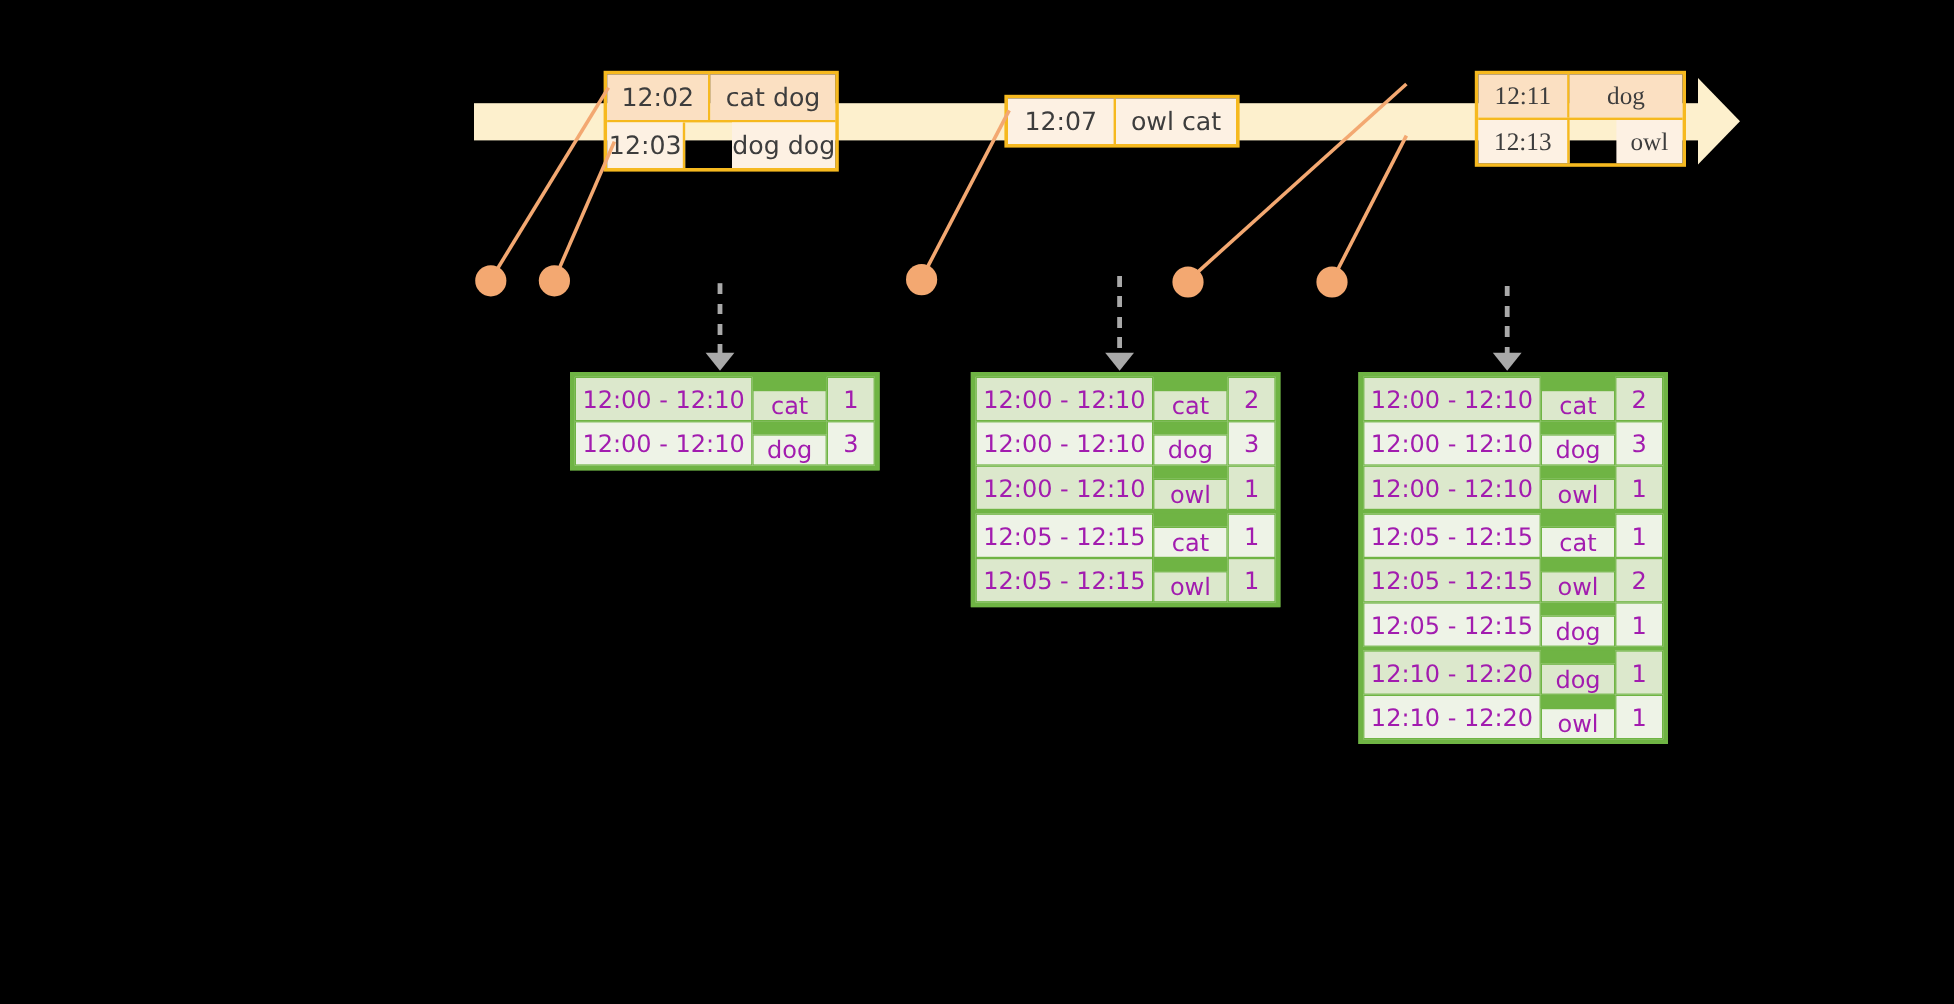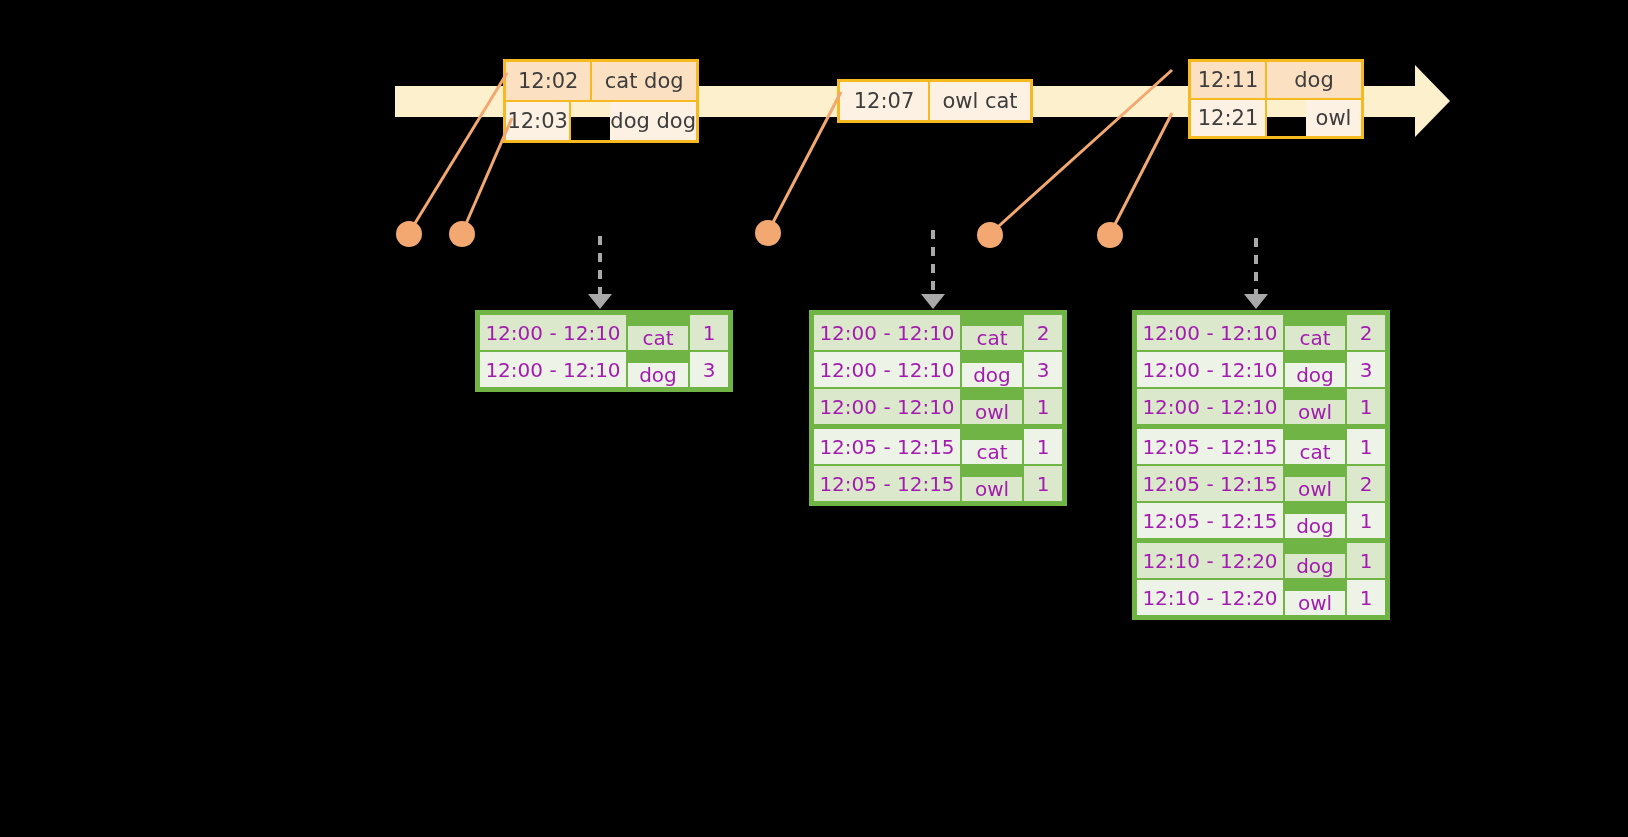--- a/index.html
+++ b/index.html
@@ -34,21 +34,21 @@
     font-size:21px;line-height:1;white-space:nowrap;color:#3d3d3d;
   }
   .evt-time{width:88px;border-right:2px solid #f6b91f;}
   .evt-val{flex:1 1 auto;}
   .shade-a .evt-time,.shade-a .evt-val{background:#fbe0c2;}
   .shade-b .evt-time,.shade-b .evt-val{background:#fdf1e3;}
 
   #evt1{left:503px;top:59px;width:196px;height:84px;}
   #evt1 .evt-val{width:108px;}
   #evt2{left:837px;top:79px;width:196px;height:44px;justify-content:center;}
-  #evt3{left:1188px;top:59px;width:176px;height:80px;}
+  #evt3{left:1229px;top:59px;width:176px;height:80px;font-family:Liberation Serif, serif;}
   #evt3 .evt-time{width:74px;}
 
   
   .dot{
     position:absolute;width:26px;height:26px;border-radius:50%;
     background:#f3a871;
   }
   svg.leaders{position:absolute;left:0;top:0;width:1628px;height:837px;
     pointer-events:none;}
 
@@ -115,21 +115,21 @@
       <div class="evt-val">owl cat</div>
     </div>
   </div>
 
   <div class="evt" id="evt3">
     <div class="evt-row shade-a">
       <div class="evt-time">12:11</div>
       <div class="evt-val">dog</div>
     </div>
     <div class="evt-row shade-b">
-      <div class="evt-time">12:21</div>
+      <div class="evt-time">12:13</div>
       <div class="evt-val">owl</div>
     </div>
   </div>
 
   <svg class="leaders">
     <line x1="409" y1="233" x2="507" y2="73" stroke="#f3a871" stroke-width="3"></line>
     <line x1="462" y1="233" x2="512" y2="118" stroke="#f3a871" stroke-width="3"></line>
     <line x1="768" y1="232" x2="841" y2="92" stroke="#f3a871" stroke-width="3"></line>
     <line x1="990" y1="234" x2="1172" y2="70" stroke="#f3a871" stroke-width="3"></line>
     <line x1="1110" y1="234" x2="1172" y2="113" stroke="#f3a871" stroke-width="3"></line>

